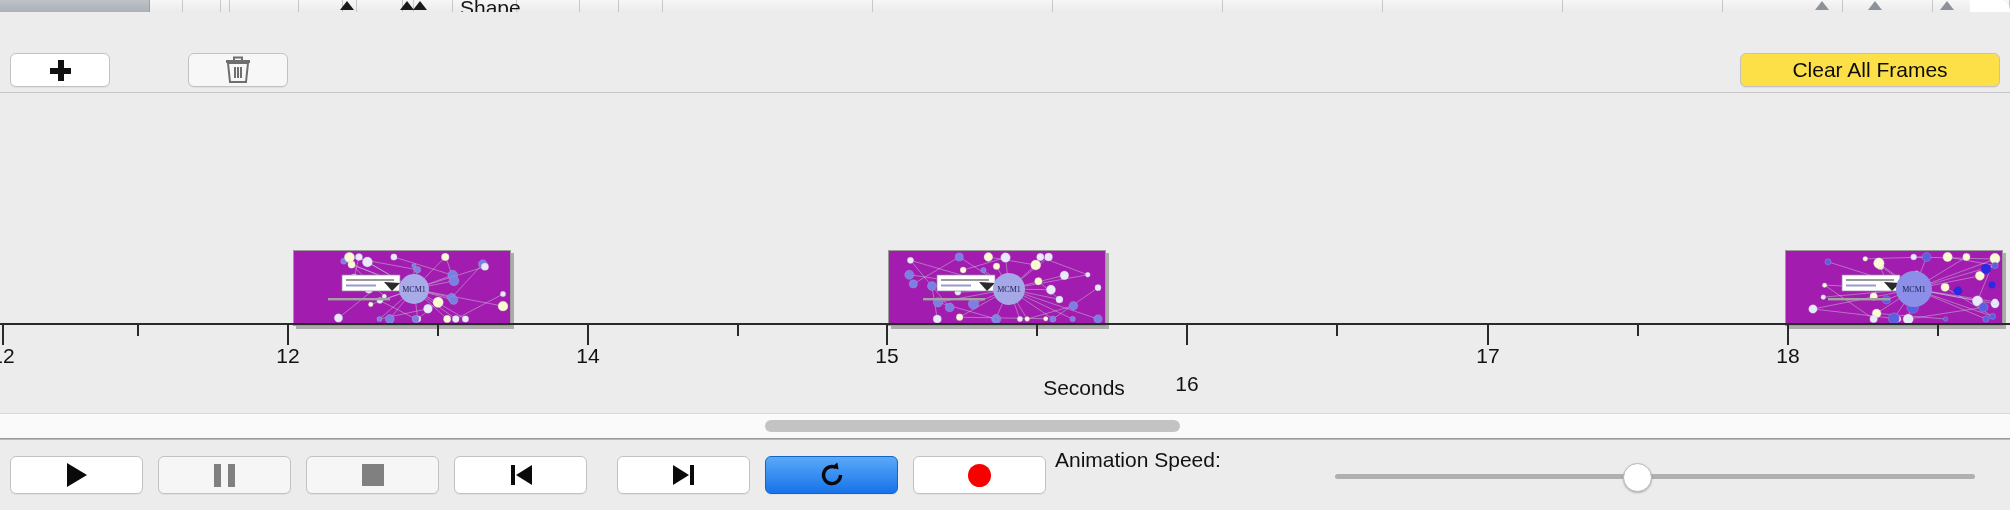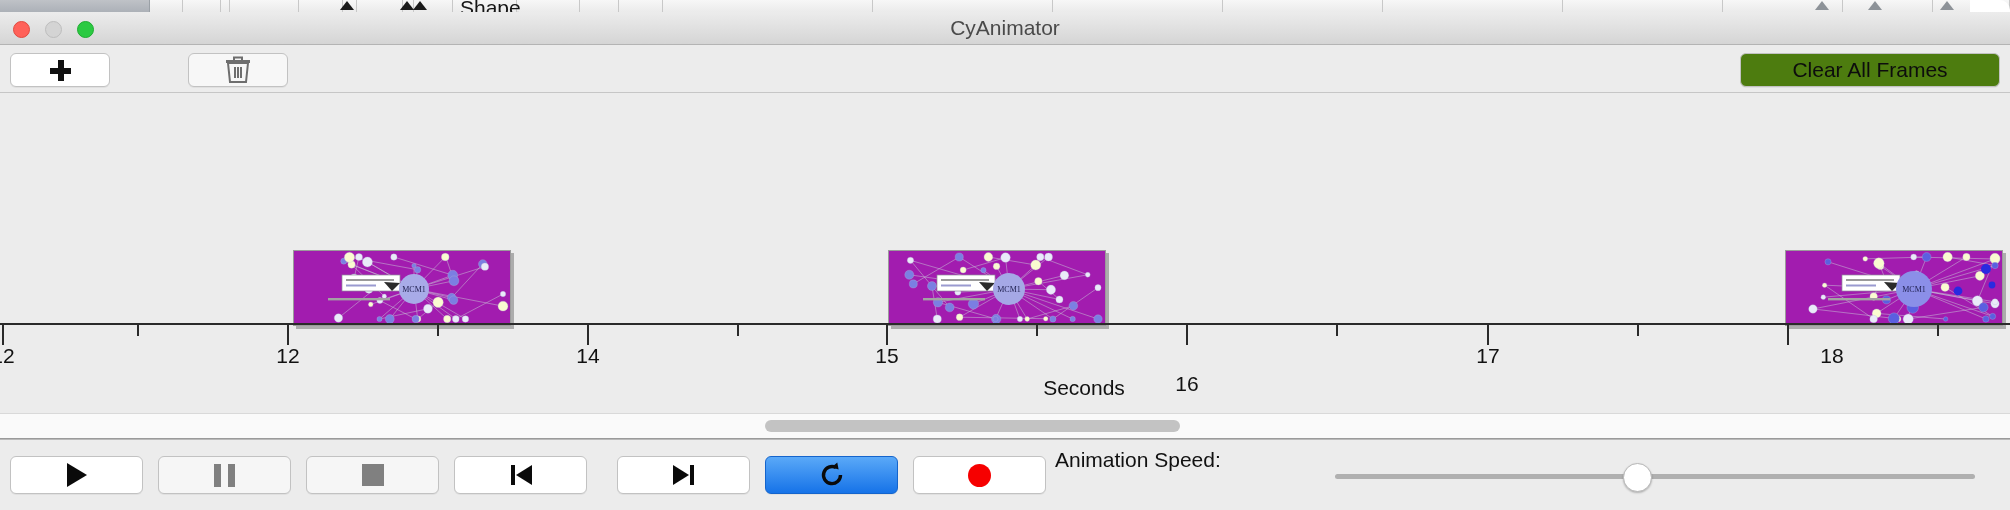--- a/index.html
+++ b/index.html
@@ -127,21 +127,21 @@
   #btn-add {
     left: 10px; width: 100px;
     background: #ffffff;
   }
   #btn-delete {
     left: 188px; width: 100px;
     background: #f7f7f7;
   }
   #btn-clear-all {
     right: 10px; width: 260px;
-    background: #4d7c0f;
+    background: #fde047;
     font-size: 21px;
     color: #0d0d0d;
   }
   .plus-icon {
     position: relative;
     width: 21px; height: 21px;
   }
   .plus-icon::before, .plus-icon::after {
     content: "";
     position: absolute;
@@ -330,26 +330,20 @@
       <div class="bg-sorticon" style="left: 1815px;"></div>
       <div class="bg-sorticon" style="left: 1868px;"></div>
       <div class="bg-sorticon" style="left: 1940px;"></div>
     </div>
   <div class="bg-text" style="left:460px;">Shape</div>
   <div id="bg-rounded-right"></div>
 </div>
 
 <div id="window">
 
-  <div id="titlebar">
-    <div class="traffic" id="tl-close"></div>
-    <div class="traffic" id="tl-min"></div>
-    <div class="traffic" id="tl-max"></div>
-    <div id="window-title">CyAnimator</div>
-  </div>
 
   <div id="toolbar">
 
     <div class="tbtn" id="btn-add">
       <span class="plus-icon"></span>
     </div>
 
     <div class="tbtn" id="btn-delete">
       <svg width="26" height="28" viewBox="0 0 26 28">
         <path d="M3 7 L23 7 L21 26 L5 26 Z" fill="none" stroke="#6e6e6e" stroke-width="2"></path>
@@ -623,21 +617,21 @@
         <div class="tick major" style="left: 886px;"></div>
         <div class="tick-label" style="left: 887px;">15</div>
         <div class="tick minor" style="left: 1036px;"></div>
         <div class="tick major" style="left: 1186px;"></div>
         <div class="tick-label" style="left: 1187px; margin-top: 28px;">16</div>
         <div class="tick minor" style="left: 1336px;"></div>
         <div class="tick major" style="left: 1487px;"></div>
         <div class="tick-label" style="left: 1488px;">17</div>
         <div class="tick minor" style="left: 1637px;"></div>
         <div class="tick major" style="left: 1787px;"></div>
-        <div class="tick-label" style="left: 1788px; margin-left: 44px;">18</div>
+        <div class="tick-label" style="left: 1788px;">18</div>
         <div class="tick minor" style="left: 1937px;"></div>
       </div>
     <div id="seconds-label">Seconds</div>
   </div>
 
   <div id="scroll-area">
     <div id="scroll-thumb"></div>
   </div>
 
   <div id="controls">

